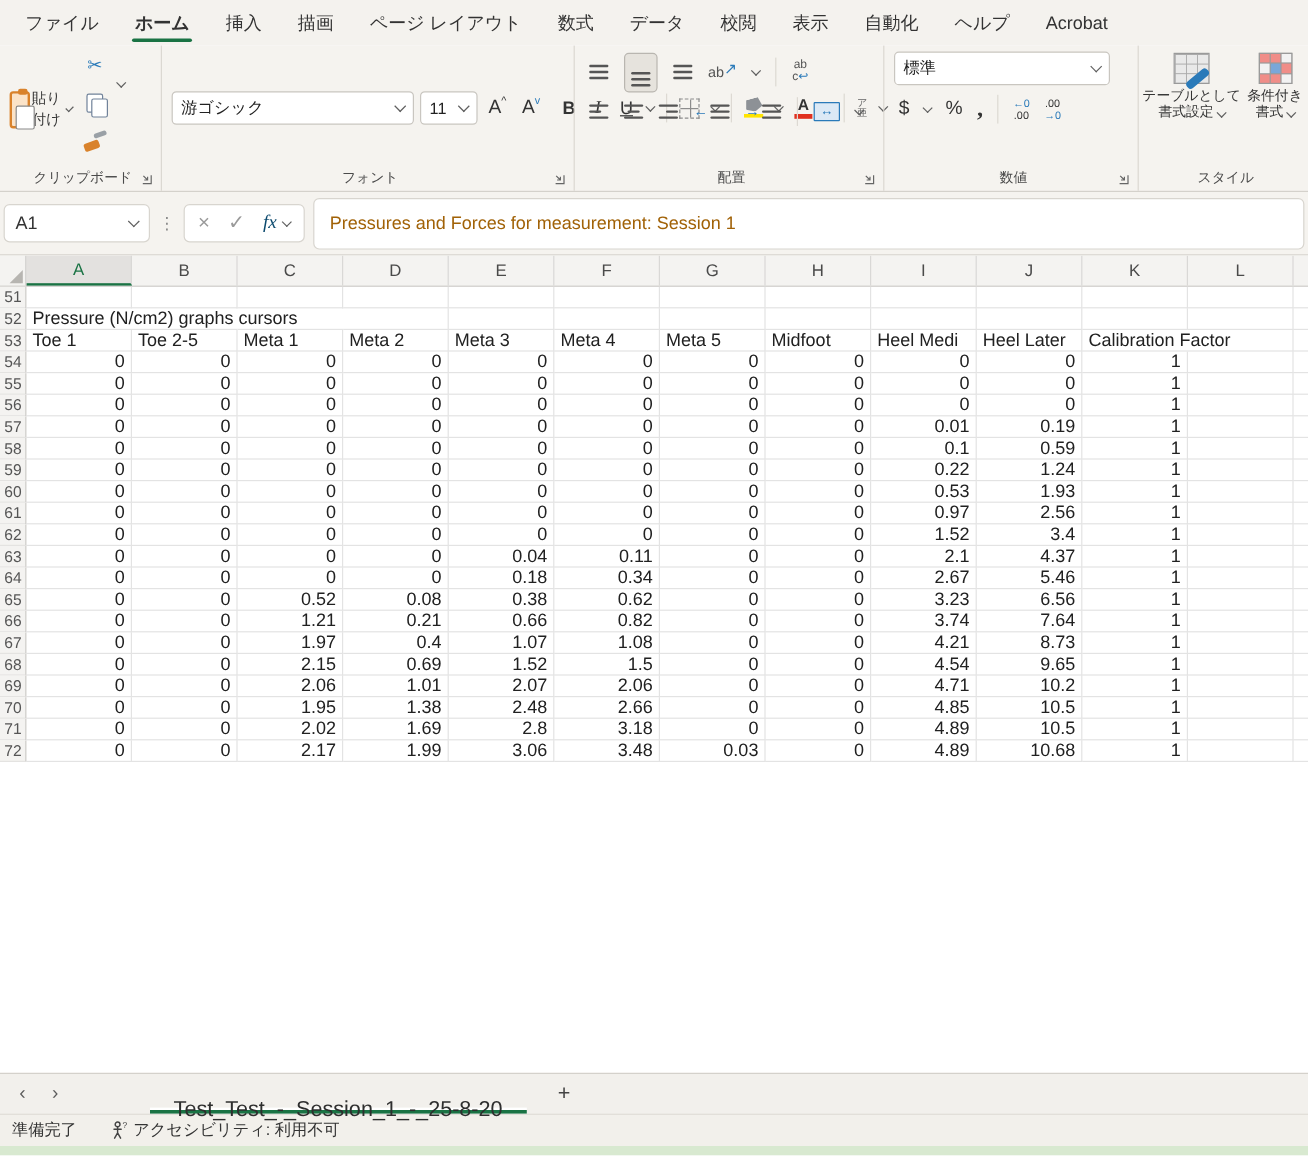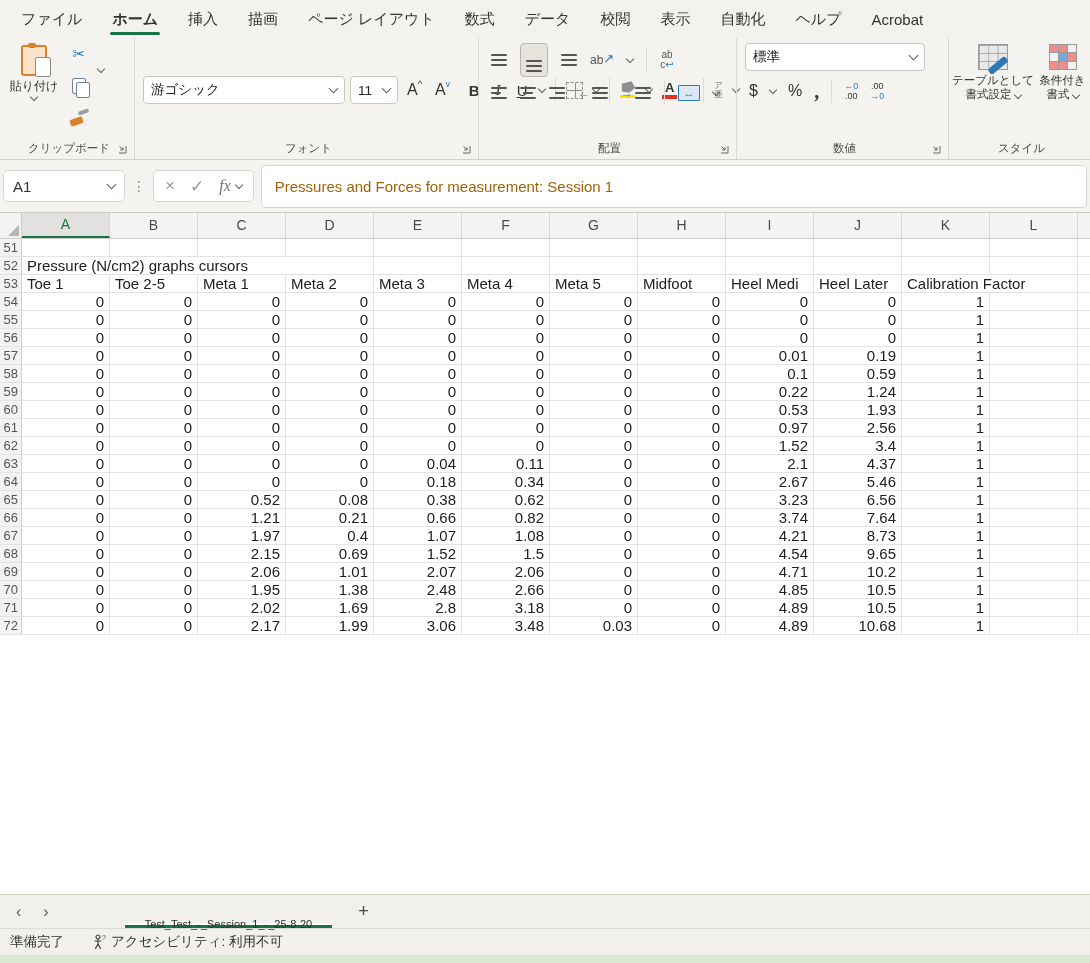--- a/index.html
+++ b/index.html
@@ -19,21 +19,21 @@
   .rgroup{position:relative;display:flex;flex-direction:column;padding:5px 4px 0 8px;box-sizing:border-box;}
   .rgroup+.rgroup{border-left:1px solid #dbd8d2;}
   .rgroup-body{flex:1;display:flex;}
   .rgroup-label{height:22px;display:flex;align-items:center;justify-content:center;font-size:11.5px;color:#4a4a4a;position:relative;}
   .launcher{position:absolute;right:2px;bottom:4px;}
   .vchev{width:6px;height:6px;border-right:1.4px solid #5f5f5f;border-bottom:1.4px solid #5f5f5f;transform:rotate(45deg);display:inline-block;margin-top:-3px;}
   .vchev.sm{width:5px;height:5px;}
 
   
   .g-clip .rgroup-body{gap:8px;}
-  .paste-btn{width:52px;display:flex;flex-direction:column;align-items:center;gap:2px;padding-top:2px;}
+  .paste-btn{width:52px;display:flex;align-items:center;gap:2px;padding-top:2px;}
   .clipboard-ic{width:22px;height:27px;border:2px solid #d9822b;border-radius:3px;position:relative;background:#fbe3c8;}
   .clipboard-ic::before{content:"";position:absolute;top:-4px;left:5px;width:8px;height:5px;background:#d9822b;border-radius:2px;}
   .clipboard-ic::after{content:"";position:absolute;right:-6px;bottom:-3px;width:14px;height:18px;background:#fff;border:1.5px solid #8a8a8a;border-radius:2px;}
   .paste-lbl{font-size:12px;color:#333;}
   .clip-col{display:flex;flex-direction:column;justify-content:space-between;padding:2px 0 10px;}
   .mini-ic{width:22px;height:18px;display:flex;align-items:center;justify-content:center;font-size:15px;}
   .cut-ic{color:#2a7ab9;}
   .copy-ic{position:relative;width:12px;height:14px;border:1.4px solid #70829a;border-radius:2px;background:#fff;}
   .copy-ic::before{content:"";position:absolute;left:3px;top:3px;width:12px;height:14px;border:1.4px solid #70829a;border-radius:2px;background:#fff;}
   .brush-ic{width:20px;height:16px;position:relative;}
@@ -105,21 +105,21 @@
      border:1px solid #9a9a9a;position:relative;}
   .ft-ic::after{content:"";position:absolute;right:-2px;bottom:0px;width:22px;height:7px;background:#2a7ab9;border-radius:3px;transform:rotate(-40deg);}
 
   
   .formula-bar{height:53px;background:#f5f3ef;display:flex;align-items:center;gap:7px;padding:0 3px;box-sizing:border-box;border-bottom:1px solid #cfccc6;}
   .name-box{width:122px;height:32px;background:#fff;border:1px solid #d8d5cf;border-radius:5px;display:flex;align-items:center;padding:0 9px;font-size:15px;color:#333;box-sizing:border-box;}
   .name-box .vchev{margin-left:auto;}
   .fb-dots{color:#8a8a8a;font-size:14px;}
   .fx-box{height:32px;background:#fff;border:1px solid #d8d5cf;border-radius:5px;display:flex;align-items:center;gap:15px;padding:0 11px;box-sizing:border-box;}
   .fb-cancel,.fb-enter{color:#9a9a9a;font-size:17px;}
-  .fb-fx{font-family:"Liberation Serif",serif;font-style:italic;font-size:16px;color:#737373;display:flex;align-items:center;gap:5px;}
+  .fb-fx{font-family:"Liberation Serif",serif;font-style:italic;font-size:16px;color:#0c4a6e;display:flex;align-items:center;gap:5px;}
   .formula-input{flex:1;height:43px;background:#fff;border:1px solid #d8d5cf;border-radius:5px;display:flex;align-items:center;padding:0 13px;font-size:15px;color:#a16207;box-sizing:border-box;white-space:nowrap;overflow:hidden;}
 
   
   .grid{height:681px;overflow:hidden;background:#fff;}
   .col-header-row{display:flex;height:26px;background:#f4f3f1;border-bottom:1px solid #cfcecb;box-sizing:border-box;}
   .corner{width:22px;flex:0 0 22px;border-right:1px solid #cfcecb;position:relative;box-sizing:border-box;}
   .corner::after{content:"";position:absolute;right:2px;bottom:2px;border-left:11px solid transparent;border-bottom:11px solid #b7b5b1;}
   .col-h{width:88px;flex:0 0 88px;text-align:center;font-size:14px;color:#4a4a4a;line-height:25px;border-right:1px solid #d9d8d6;box-sizing:border-box;}
   .col-h.selected{background:#e3e1df;color:#1a7344;border-bottom:2px solid #1a7344;line-height:23px;}
   .col-h.sliver{width:12px;flex:0 0 12px;border-right:none;}
@@ -129,21 +129,21 @@
   .cell.num{justify-content:flex-end;}
   .cell.text{overflow:hidden;white-space:nowrap;}
   .cell.nrb{border-right:none;}
   .cell.spill{overflow:visible;}
   .cell.spill .spill-text{white-space:nowrap;}
   .cell.sliver{width:12px;flex:0 0 12px;border-right:none;}
 
   
   .sheet-bar{height:34px;background:#f2f0ec;border-top:1px solid #d4d1cb;display:flex;align-items:stretch;box-sizing:border-box;}
   .nav-arrows{display:flex;align-items:center;gap:22px;padding:0 18px 0 16px;color:#5c5c5c;font-size:16px;}
-  .sheet-tab{background:#fff;display:flex;align-items:center;padding:0 20px;font-size:11px;color:#2e2e2e;border-bottom:3px solid #1a7344;box-sizing:border-box;margin-left:58px;margin-top:28px;}
+  .sheet-tab{background:#fff;display:flex;align-items:center;padding:0 20px;font-size:18px;color:#2e2e2e;border-bottom:3px solid #1a7344;box-sizing:border-box;margin-left:58px;margin-top:28px;}
   .add-sheet{display:flex;align-items:center;padding:0 26px;font-size:18px;color:#444;}
 
   
   .status-bar{height:27px;background:#f2f0eb;border-top:1px solid #dedbd5;display:flex;align-items:center;gap:10px;padding:0 10px;font-size:13.5px;color:#333;box-sizing:border-box;}
   .acc-wrap{display:flex;align-items:center;gap:4px;margin-left:18px;}
   .green-strip{height:8px;background:#d8e9d0;}
 </style>
 </head>
 <body class="noselect">
 

